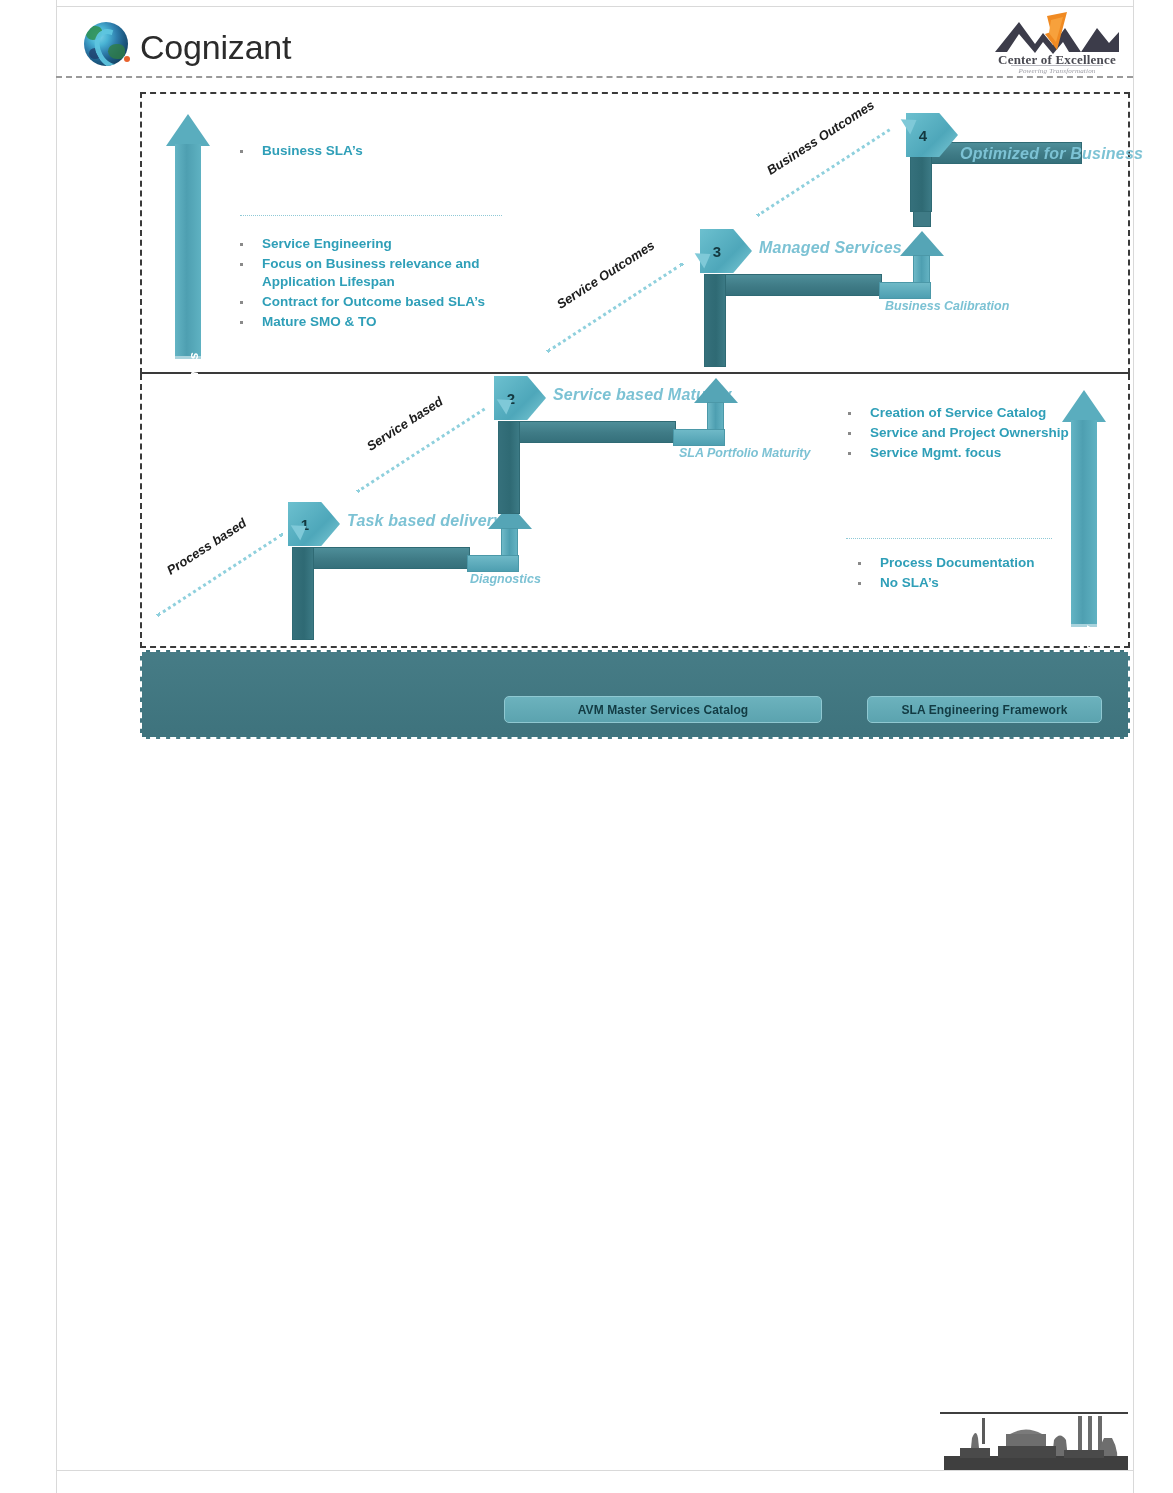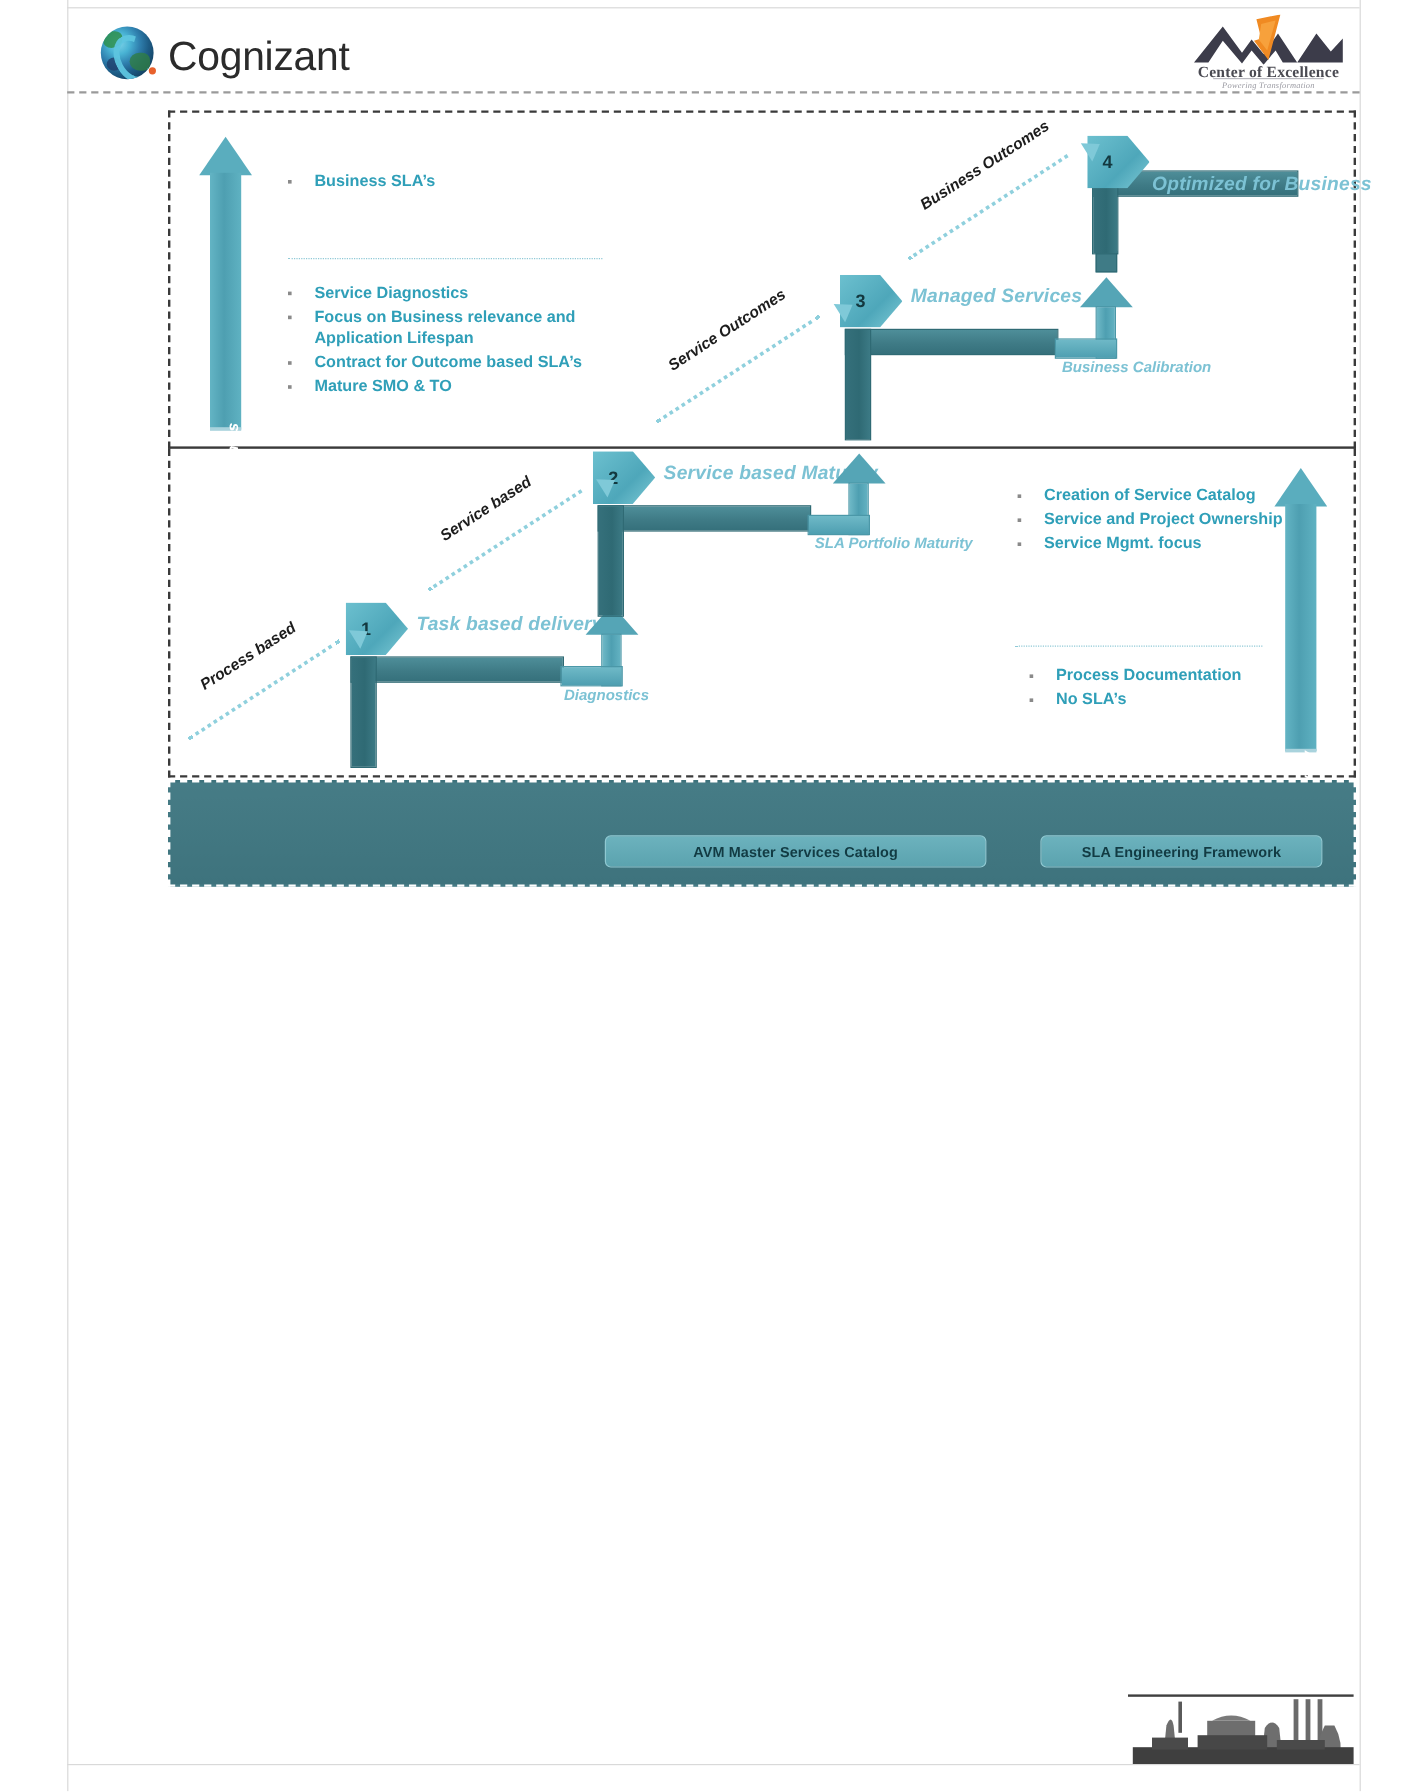--- a/index.html
+++ b/index.html
@@ -266,21 +266,21 @@
 
     <div class="bullets" style="left:92px;top:50px;width:290px;">
       <ul>
         <li>Business SLA’s</li>
       </ul>
     </div>
     <div class="sep-dots" style="left:100px;top:123px;width:262px;"></div>
 
     <div class="bullets" style="left:92px;top:143px;width:290px;">
       <ul>
-        <li>Service Diagnostics</li>
+        <li>Service Engineering</li>
         <li>Focus on Business relevance and Application Lifespan</li>
         <li>Contract for Outcome based SLA’s</li>
         <li>Mature SMO &amp; TO</li>
       </ul>
     </div>
 
     <div class="bullets" style="left:700px;top:312px;width:230px;">
       <ul>
         <li>Creation of Service Catalog</li>
         <li>Service and Project Ownership</li>

